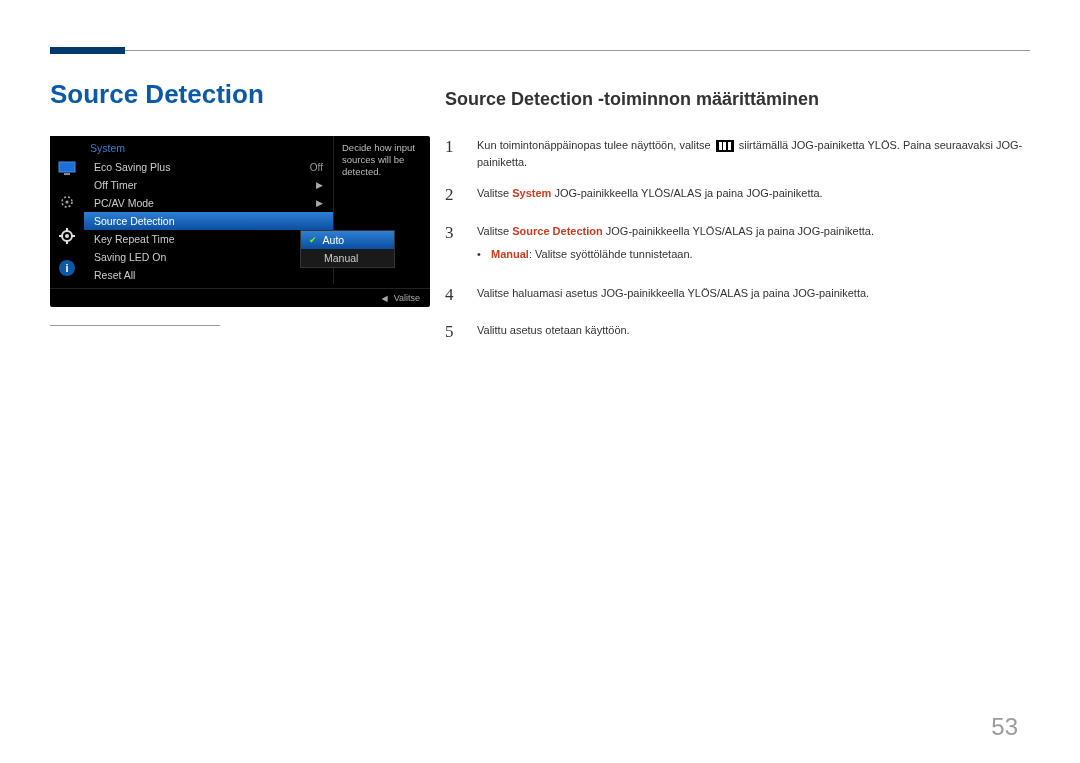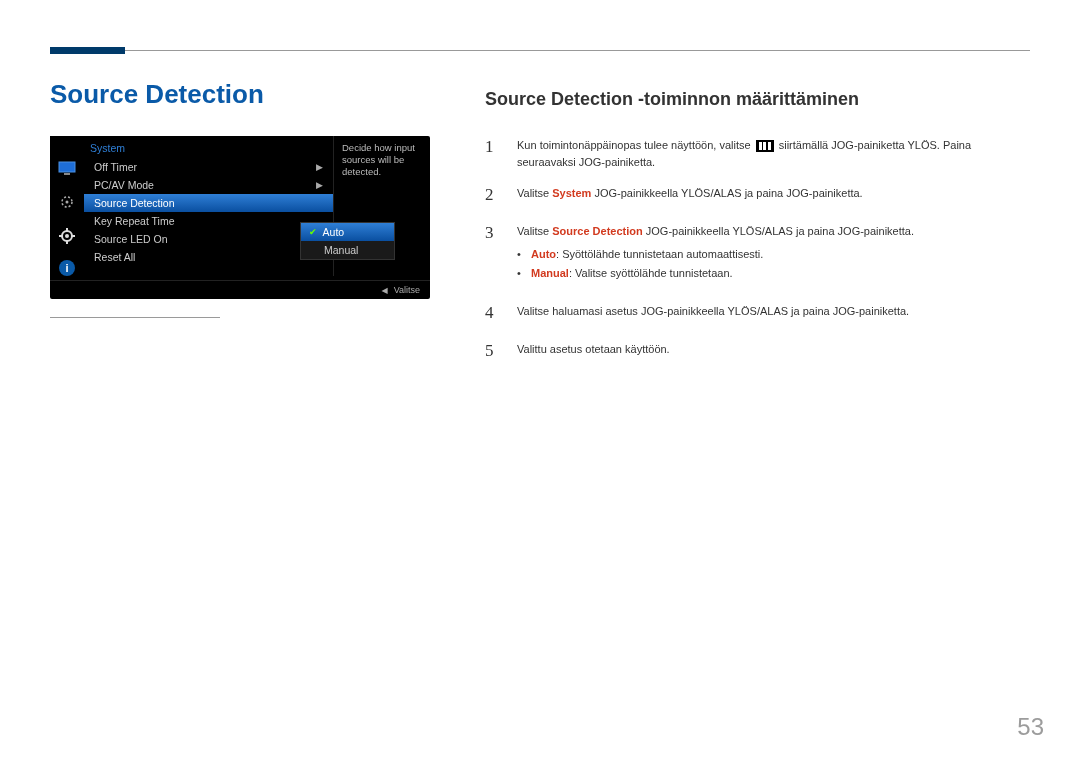--- a/index.html
+++ b/index.html
@@ -23,21 +23,20 @@
     content: "";
     position: absolute;
     top: -4px;
     left: 0;
     width: 75px;
     height: 7px;
     background: #003a6a;
   }
   .columns {
     display: flex;
-    gap: 40px;
   }
   .col-left { width: 395px; }
   .col-right { flex: 1; }
   h1.sd-title {
     color: #0a5aa8;
     font-size: 26px;
     font-weight: bold;
     margin-bottom: 26px;
   }
   .intro {
@@ -202,21 +201,21 @@
     gap:1.5px;
     padding:0 2px;
     margin: 0 2px;
   }
   .menu-icon-inline span {
     width:3px; height:8px; background:#fff; display:block;
   }
   .pagenum {
     position:absolute;
     bottom: 22px;
-    right: 36px;
+    right: 62px;
     font-size: 24px;
     color:#9c9c9c;
     font-weight:300;
   }
 </style>
 </head>
 <body>
 
 <div class="page">
   <div class="top-rule"></div>
@@ -252,35 +251,39 @@
                     <line x1="13" y1="8" x2="16" y2="8"></line>
                   </g>
                 </svg>
             </div>
             <div class="side-ic info">i</div>
           </div>
           <div class="osd-main">
             <div class="osd-header">System</div>
             <div class="osd-list">
               <div class="osd-row">
+                <span class="rowlabel">Eco Saving Plus</span>
+                <span class="val">Off</span>
+              </div>
+              <div class="osd-row">
                 <span class="rowlabel">Off Timer</span>
                 <span class="chev">▶</span>
               </div>
               <div class="osd-row">
                 <span class="rowlabel">PC/AV Mode</span>
                 <span class="chev">▶</span>
               </div>
               <div class="osd-row hl">
                 <span class="rowlabel">Source Detection</span>
               </div>
               <div class="osd-row">
                 <span class="rowlabel">Key Repeat Time</span>
               </div>
               <div class="osd-row">
-                <span class="rowlabel">Source LED On</span>
+                <span class="rowlabel">Saving LED On</span>
               </div>
               <div class="osd-row">
                 <span class="rowlabel">Reset All</span>
               </div>
             </div>
           </div>
           <div class="osd-help">Decide how input sources will be detected.</div>
         </div>
         <div class="osd-dropdown">
           <div class="dd-item sel">
@@ -322,23 +325,20 @@
             <span>Valitse </span><span class="redb">System</span><span> JOG-painikkeella YLÖS/ALAS ja paina JOG-painiketta.</span>
           </div>
         </div>
 
         <div class="step">
           <div class="num">3</div>
           <div class="body">
             <span>Valitse </span><span class="redb">Source Detection</span><span> JOG-painikkeella YLÖS/ALAS ja paina JOG-painiketta.</span>
             <div class="bullets">
               <div class="bullet">
-                <span class="redb">Auto</span><span>: Syöttölähde tunnistetaan automaattisesti.</span>
-              </div>
-              <div class="bullet">
                 <span class="redb">Manual</span><span>: Valitse syöttölähde tunnistetaan.</span>
               </div>
             </div>
           </div>
         </div>
 
         <div class="step">
           <div class="num">4</div>
           <div class="body">Valitse haluamasi asetus JOG-painikkeella YLÖS/ALAS ja paina JOG-painiketta.</div>
         </div>

